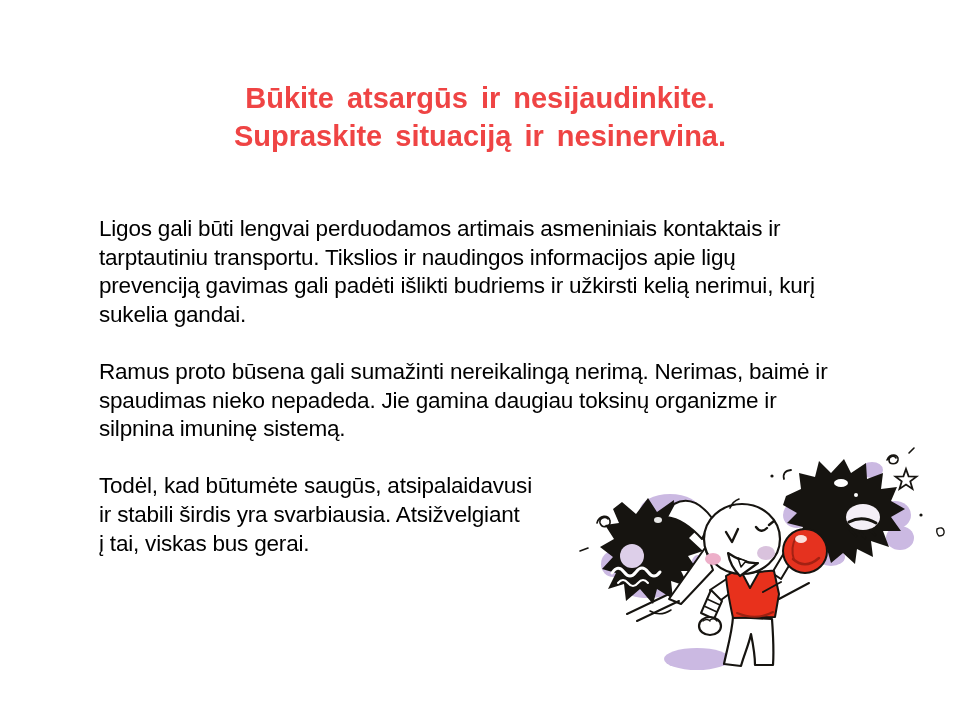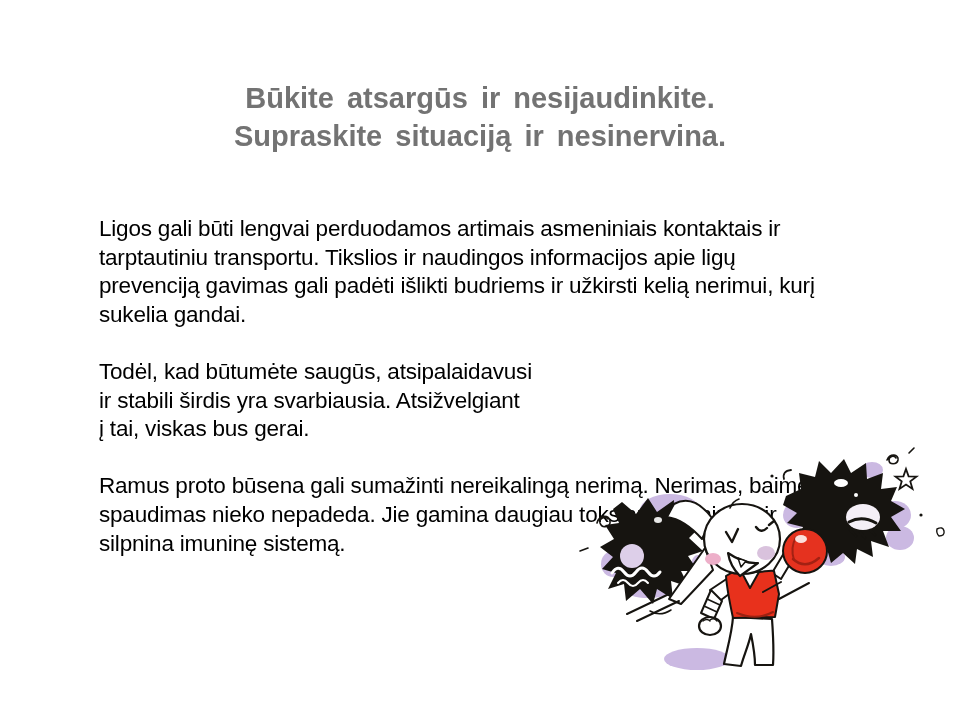--- a/index.html
+++ b/index.html
@@ -19,34 +19,34 @@
   }
   .para{margin:0 0 28.6px 0;white-space:pre-line;}
   .illustration{position:absolute;left:560px;top:420px;width:400px;height:300px;}
   .illustration svg{display:block;width:100%;height:100%;}
 </style>
 </head>
 <body>
 
 <div class="slide">
 
-  <div class="title" style="color: #737373;">Būkite atsargūs ir nesijaudinkite.
+  <div class="title" style="color: #ef4444;">Būkite atsargūs ir nesijaudinkite.
 Supraskite situaciją ir nesinervina.</div>
 
   <div class="body-text">
     <p class="para">Ligos gali būti lengvai perduodamos artimais asmeniniais kontaktais ir
 tarptautiniu transportu. Tikslios ir naudingos informacijos apie ligų
 prevenciją gavimas gali padėti išlikti budriems ir užkirsti kelią nerimui, kurį
 sukelia gandai.</p>
+    <p class="para">Ramus proto būsena gali sumažinti nereikalingą nerimą. Nerimas, baimė ir
+spaudimas nieko nepadeda. Jie gamina daugiau toksinų organizme ir
+silpnina imuninę sistemą.</p>
     <p class="para">Todėl, kad būtumėte saugūs, atsipalaidavusi
 ir stabili širdis yra svarbiausia. Atsižvelgiant
 į tai, viskas bus gerai.</p>
-    <p class="para">Ramus proto būsena gali sumažinti nereikalingą nerimą. Nerimas, baimė ir
-spaudimas nieko nepadeda. Jie gamina daugiau toksinų organizme ir
-silpnina imuninę sistemą.</p>
   </div>
 
   <div class="illustration">
     <svg viewBox="0 0 400 300" xmlns="http://www.w3.org/2000/svg">
 
       <g fill="#cbb9e2">
         <ellipse cx="110" cy="90" rx="30" ry="16"></ellipse>
         <ellipse cx="53" cy="144" rx="12" ry="13"></ellipse>
         <ellipse cx="138" cy="150" rx="8" ry="15"></ellipse>
         <ellipse cx="88" cy="170" rx="23" ry="8"></ellipse>

